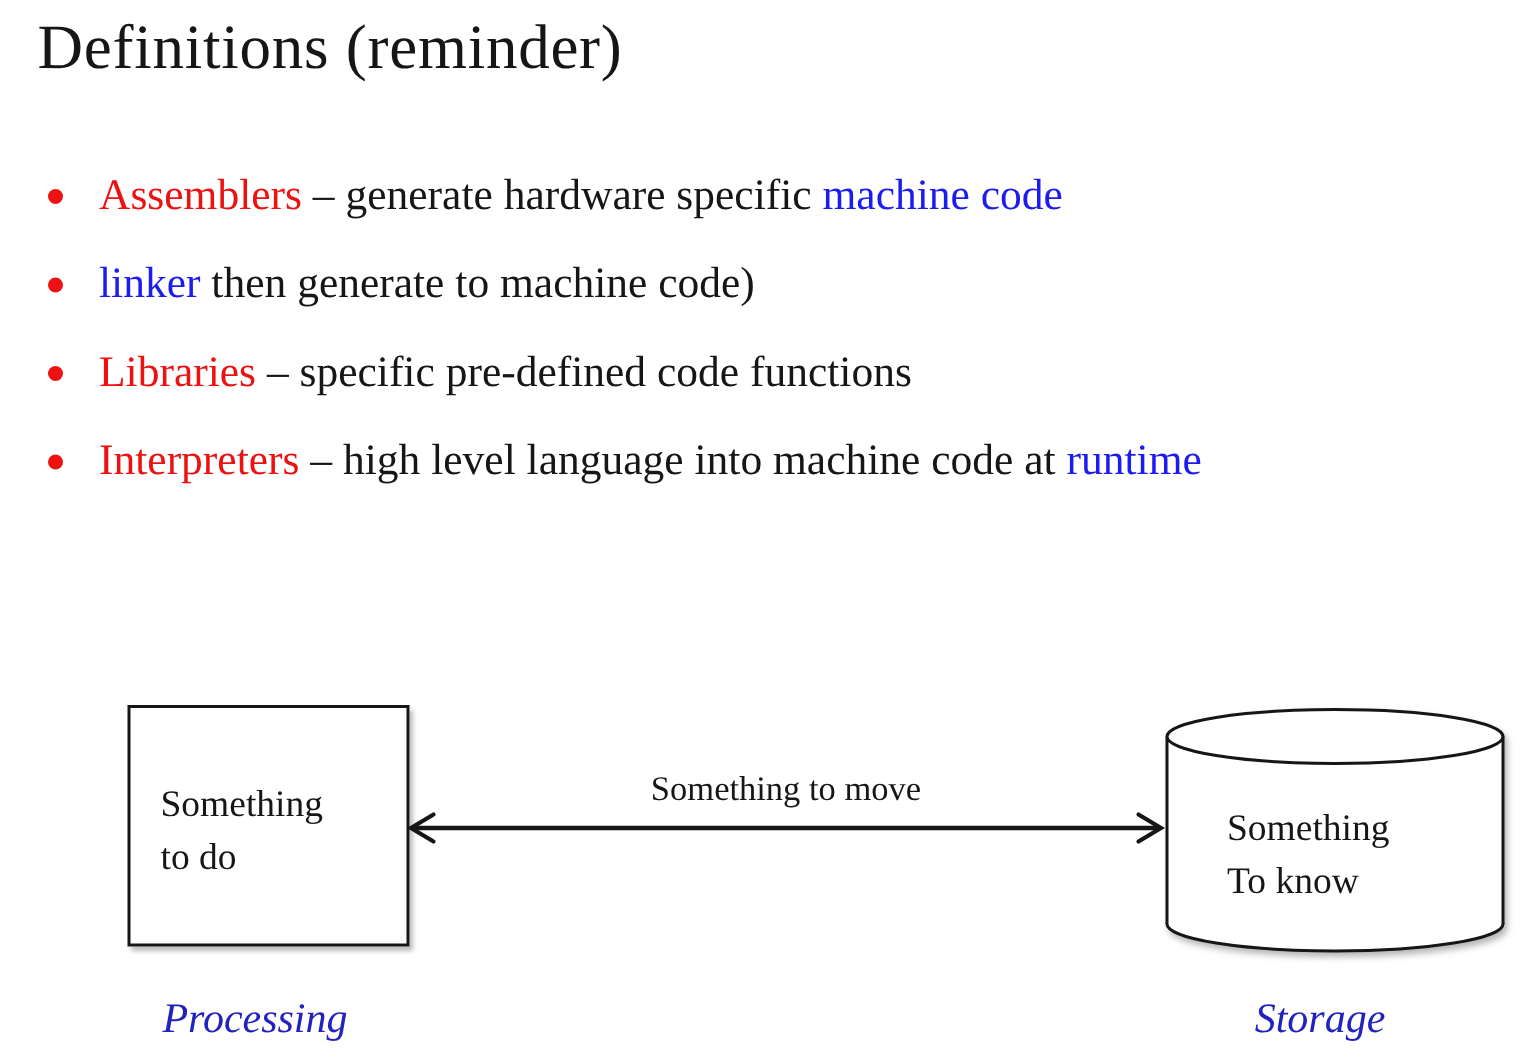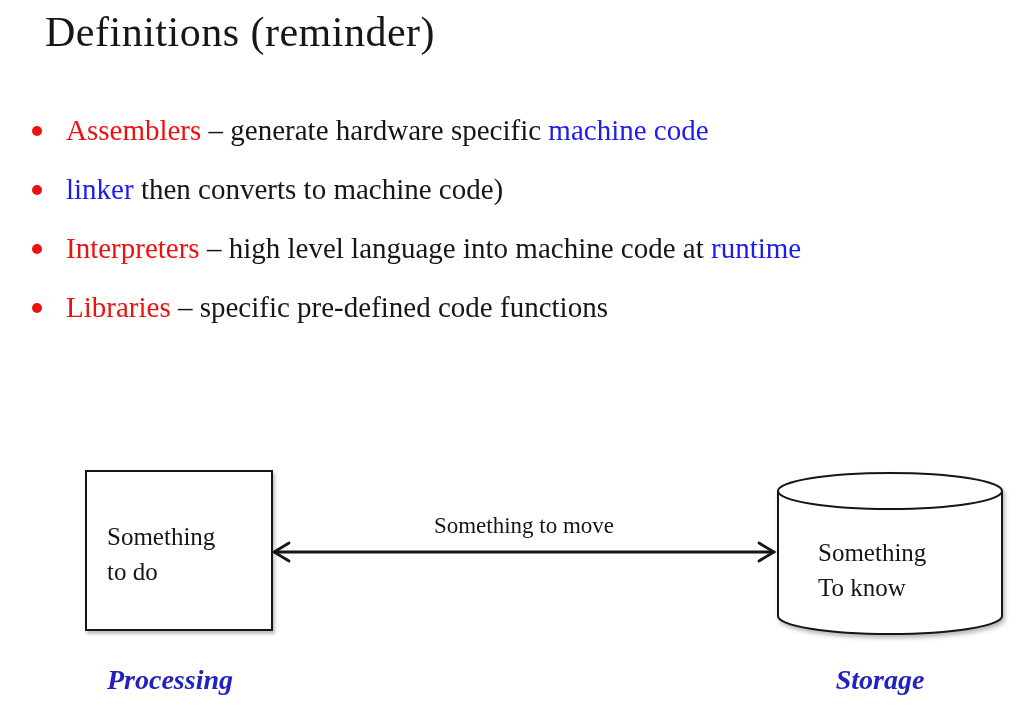--- a/index.html
+++ b/index.html
@@ -1,65 +1,65 @@
 <!DOCTYPE html>
 <html style="--red: #ee1111; --blue: #1c1cee; --labelblue: #2222bf; --ink: #161616;"><head>
 <meta charset="utf-8">
 <style>
   html,body{margin:0;padding:0;background:#fff;}
   .slide{
     position:relative;width:1024px;height:706px;background:#ffffff;
     font-family:"Liberation Serif",serif;color:var(--ink,#161616);overflow:hidden;
   }
-  .title{position:absolute;left:25px;top:8px;font-size:42px;letter-spacing:.5px;margin-left:20px;}
+  .title{position:absolute;left:25px;top:8px;font-size:42px;letter-spacing:.5px;}
   .bullets{position:absolute;left:30px;top:101px;width:978px;font-size:29px;line-height:59px;}
   .bullet-item{display:flex;align-items:flex-start;}
   .dot{flex:0 0 auto;width:10px;height:10px;border-radius:50%;background:var(--red,#e11);margin:25px 24px 0 2px;}
   .btext{white-space:pre-wrap;}
   .btext .red{color:var(--red,#e11);}
   .btext .blue{color:var(--blue,#11e);}
   .u{text-decoration-thickness:2px;text-underline-offset:6px;}
   .process-box{
     position:absolute;left:85px;top:470px;width:188px;height:161px;box-sizing:border-box;
     border:2px solid #161616;background:#fff;box-shadow:2px 3px 3px rgba(110,110,110,.45);
     display:flex;flex-direction:column;justify-content:center;padding:6px 0 0 20px;
     font-size:25px;line-height:35px;
   }
   .arrow-wrap{position:absolute;left:271px;top:538px;width:506px;height:28px;}
   .arrow-label{position:absolute;left:271px;top:513px;width:506px;text-align:center;font-size:23px;}
   .cylinder-wrap{position:absolute;left:775px;top:470px;width:230px;height:170px;filter:drop-shadow(2px 3px 2px rgba(110,110,110,.5));}
   .cyl-text{position:absolute;left:818px;top:535px;font-size:25px;line-height:35px;}
-  .flabel{position:absolute;top:664px;font-style:italic;font-weight:bold;font-size:28px;color:var(--labelblue,#22b);text-align:center;}
+  .flabel{position:absolute;top:664px;font-style:italic;font-weight:normal;font-size:28px;color:var(--labelblue,#22b);text-align:center;}
   .flabel.processing{left:78px;width:184px;}
   .flabel.communication{left:430px;width:252px;}
   .flabel.storage{left:788px;width:184px;}
 </style>
 </head>
 <body>
 
 <div class="slide">
 
   <div class="title">Definitions (reminder)</div>
 
   <div class="bullets">
       <div class="bullet-item">
         <span class="dot"></span>
         <div class="btext"><div><span class="red">Assemblers</span><span> – generate </span><span class="u">hardware specific </span><span class="blue">machine code</span></div></div>
       </div>
       <div class="bullet-item">
         <span class="dot"></span>
-        <div class="btext"><div><span class="blue">linker</span><span> then converts to machine code)</span></div></div>
+        <div class="btext"><div><span class="blue">linker</span><span> then generate to machine code)</span></div></div>
+      </div>
+      <div class="bullet-item">
+        <span class="dot"></span>
+        <div class="btext"><div><span class="red">Libraries</span><span> – specific </span><span class="u">pre-defined code </span><span>functions</span></div></div>
       </div>
       <div class="bullet-item">
         <span class="dot"></span>
         <div class="btext"><div><span class="red">Interpreters</span><span> – high level language into machine code at </span><span class="blue u">runtime</span></div></div>
-      </div>
-      <div class="bullet-item">
-        <span class="dot"></span>
-        <div class="btext"><div><span class="red">Libraries</span><span> – specific </span><span class="u">pre-defined code </span><span>functions</span></div></div>
       </div>
     </div>
 
   <div class="process-box">
     <div>Something</div>
     <div>to do</div>
   </div>
 
   <div class="arrow-label">Something to move</div>
 

